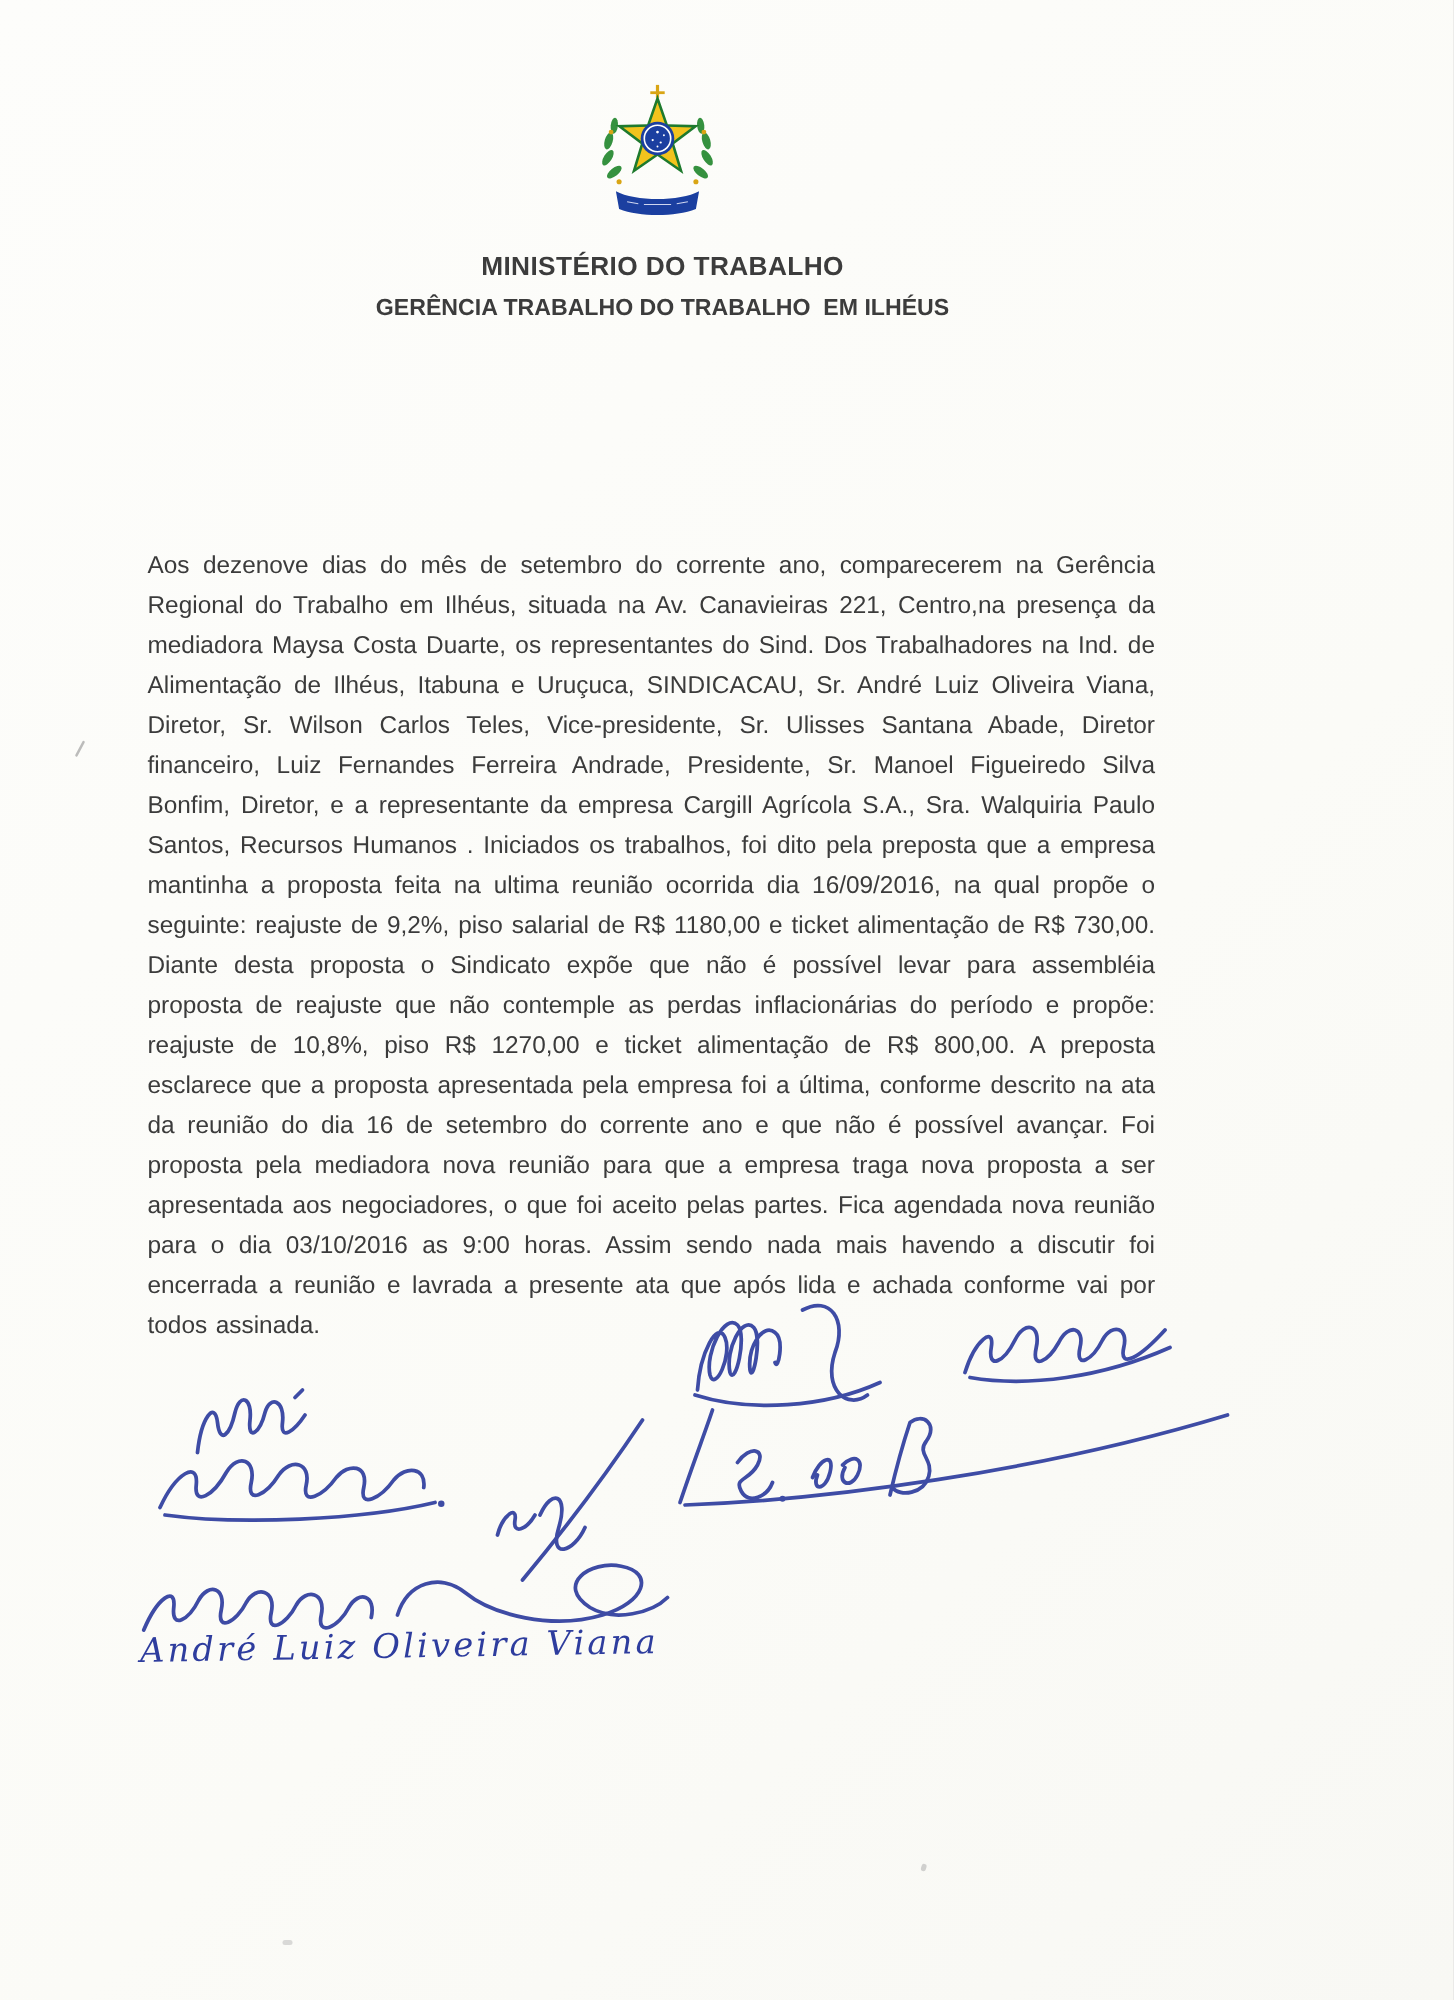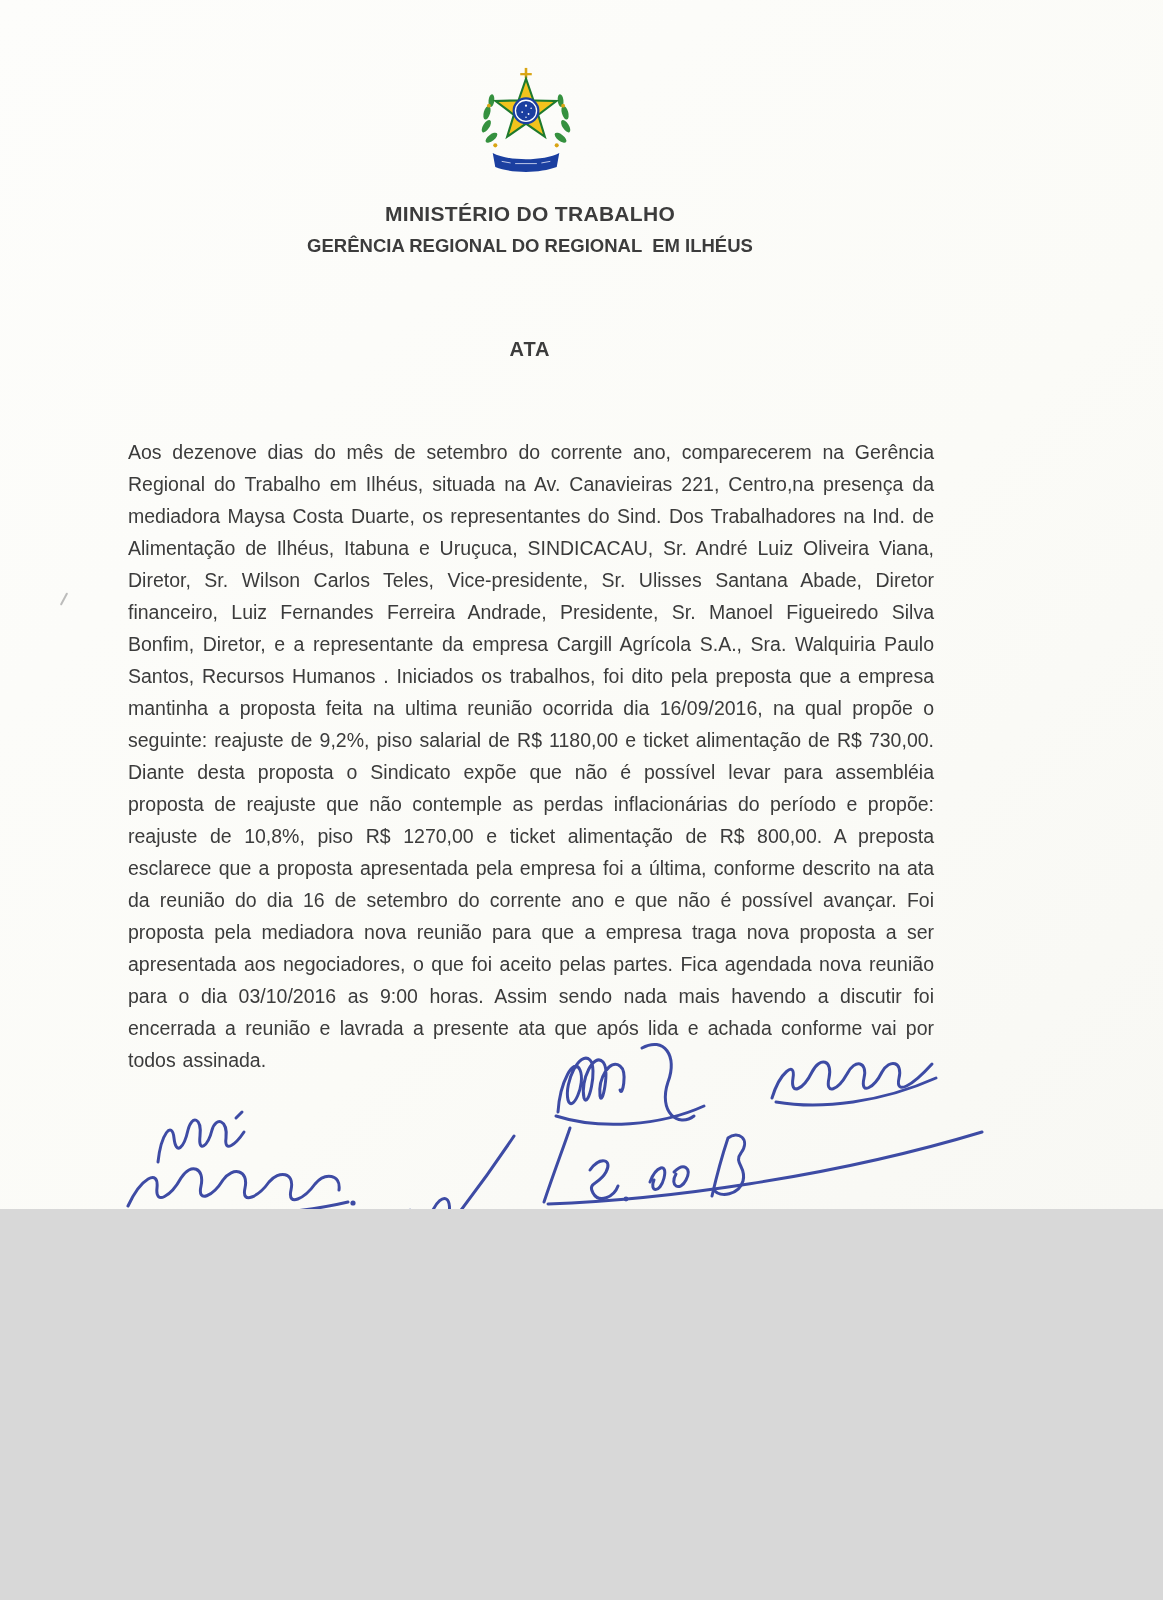--- a/index.html
+++ b/index.html
@@ -1,19 +1,19 @@
 <!DOCTYPE html>
 <html><head>
 <meta charset="utf-8">
 <style>
   html, body { margin: 0; padding: 0; background: #d8d8d8; }
   .page {
     position: relative;
     width: 1163px;
-    height: 1209px;
+    height: 1600px;
     margin: 0 auto;
     background: linear-gradient(135deg, #fdfdfb 0%, #fbfbf7 60%, #f8f8f4 100%);
     font-family: "Liberation Sans", sans-serif;
     color: #3c3c3c;
     overflow: hidden;
   }
   .emblem {
     position: absolute;
     left: 462px;
     top: 64px;
@@ -44,21 +44,21 @@
     left: 0;
     top: 338px;
     width: 1060px;
     text-align: center;
     font-size: 20px;
     font-weight: bold;
     letter-spacing: 1px;
   }
   .body-text {
     position: absolute;
-    left: 128px;
+    left: 118px;
     top: 436px;
     width: 806px;
     font-size: 19.5px;
     line-height: 32px;
     text-align: justify;
     color: #3b3b3b;
     word-spacing: 1.5px;
   }
   .signatures-svg {
     position: absolute;
@@ -156,24 +156,23 @@
       <g stroke="#cfd6f0" stroke-width="1.4">
         <line x1="62" y1="149" x2="76" y2="151.5"></line>
         <line x1="83" y1="152.5" x2="117" y2="152.5"></line>
         <line x1="124" y1="151.5" x2="138" y2="149"></line>
       </g>
     </g>
   </svg>
 
   <div class="header-block">
     <div class="header-line-1">MINISTÉRIO DO TRABALHO</div>
-    <div class="header-line-3">GERÊNCIA REGIONAL DO REGIONAL  EM ILHÉUS</div>
+    <div class="header-line-3">GERÊNCIA TRABALHO DO TRABALHO  EM ILHÉUS</div>
   </div>
 
-  <div class="doc-title">ATA</div>
 
   <div class="body-text">Aos dezenove dias do mês de setembro do corrente ano, comparecerem  na Gerência Regional do Trabalho em Ilhéus, situada na Av. Canavieiras 221, Centro,na presença da mediadora Maysa Costa Duarte,  os representantes do Sind. Dos Trabalhadores na Ind. de Alimentação de Ilhéus, Itabuna e Uruçuca, SINDICACAU, Sr. André Luiz Oliveira Viana, Diretor, Sr. Wilson Carlos Teles, Vice-presidente, Sr. Ulisses Santana Abade, Diretor financeiro, Luiz Fernandes Ferreira Andrade, Presidente, Sr. Manoel Figueiredo Silva Bonfim, Diretor, e a representante da empresa Cargill Agrícola S.A., Sra. Walquiria Paulo Santos,  Recursos Humanos . Iniciados os trabalhos, foi dito pela preposta que a empresa mantinha a proposta feita na ultima reunião ocorrida dia 16/09/2016, na qual propõe o seguinte:  reajuste de 9,2%, piso salarial de R$ 1180,00 e ticket alimentação de  R$ 730,00. Diante  desta proposta o Sindicato expõe que não é possível levar para assembléia proposta de reajuste que não contemple as perdas inflacionárias do período e propõe: reajuste de 10,8%, piso R$ 1270,00  e ticket alimentação de R$ 800,00. A preposta esclarece que a proposta apresentada pela empresa foi a última, conforme descrito na ata da reunião do dia 16 de setembro do corrente ano e que não é possível avançar. Foi proposta pela mediadora nova reunião para que a empresa traga nova proposta a ser apresentada aos negociadores, o que foi aceito pelas partes. Fica agendada nova reunião para o dia 03/10/2016 as 9:00 horas. Assim sendo nada mais havendo a discutir foi encerrada a reunião e lavrada a presente ata que após lida e achada conforme vai por todos assinada.</div>
 
   <svg class="signatures-svg" viewBox="0 0 1163 380" aria-hidden="true">
     <g fill="none" stroke="#2e3d9e" stroke-width="3" stroke-linecap="round" stroke-linejoin="round" opacity="0.92">
 
       <g>
         <path d="M558 92 C560 62 574 36 580 50 C586 64 572 94 568 80 C564 62 580 30 590 40 C598 48 588 90 584 78 C580 60 594 32 603 42 C610 50 602 88 600 76 C598 58 610 38 620 46 C628 52 622 78 620 70"></path>
         <path d="M642 28 C664 16 678 36 668 62 C658 92 678 108 694 96"></path>
         <path d="M556 96 C600 110 660 106 704 86"></path>

